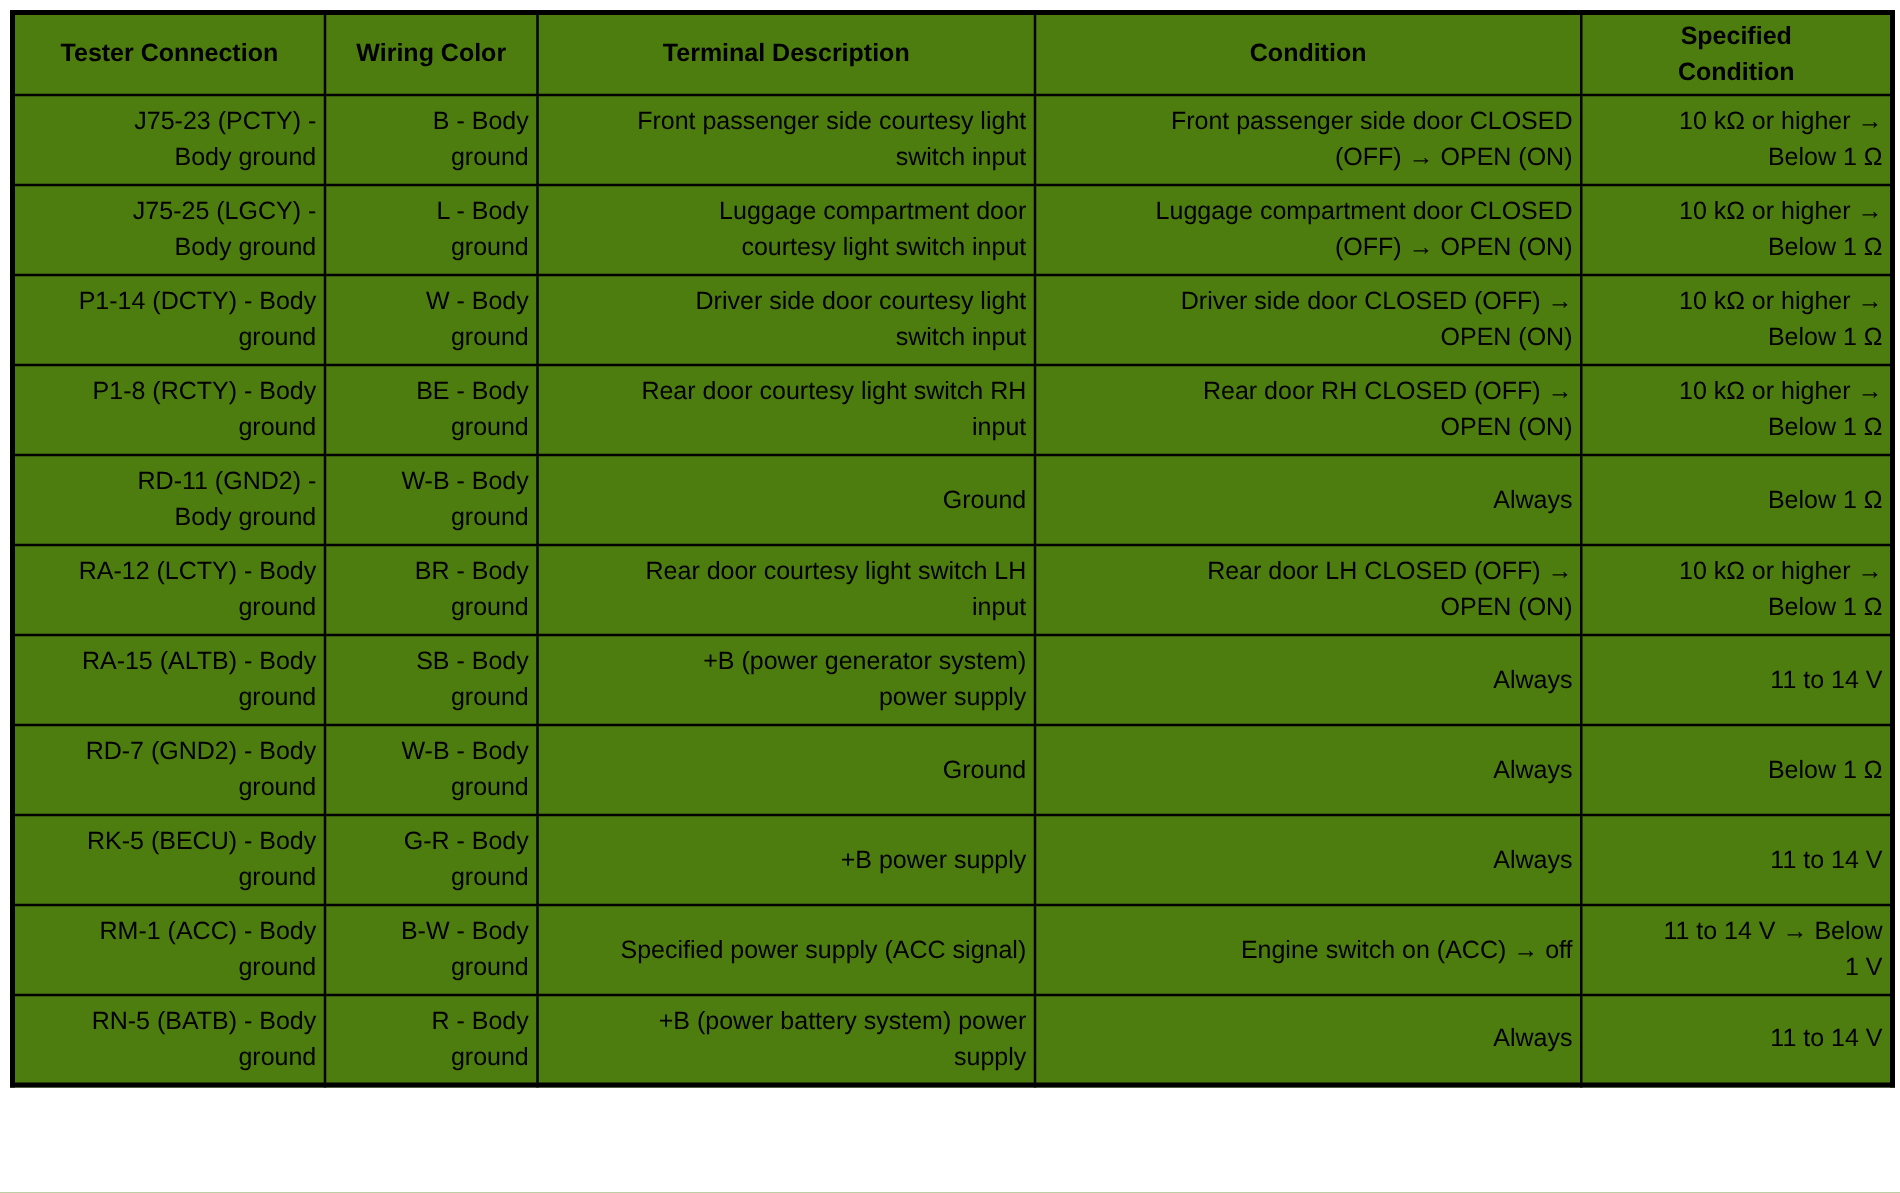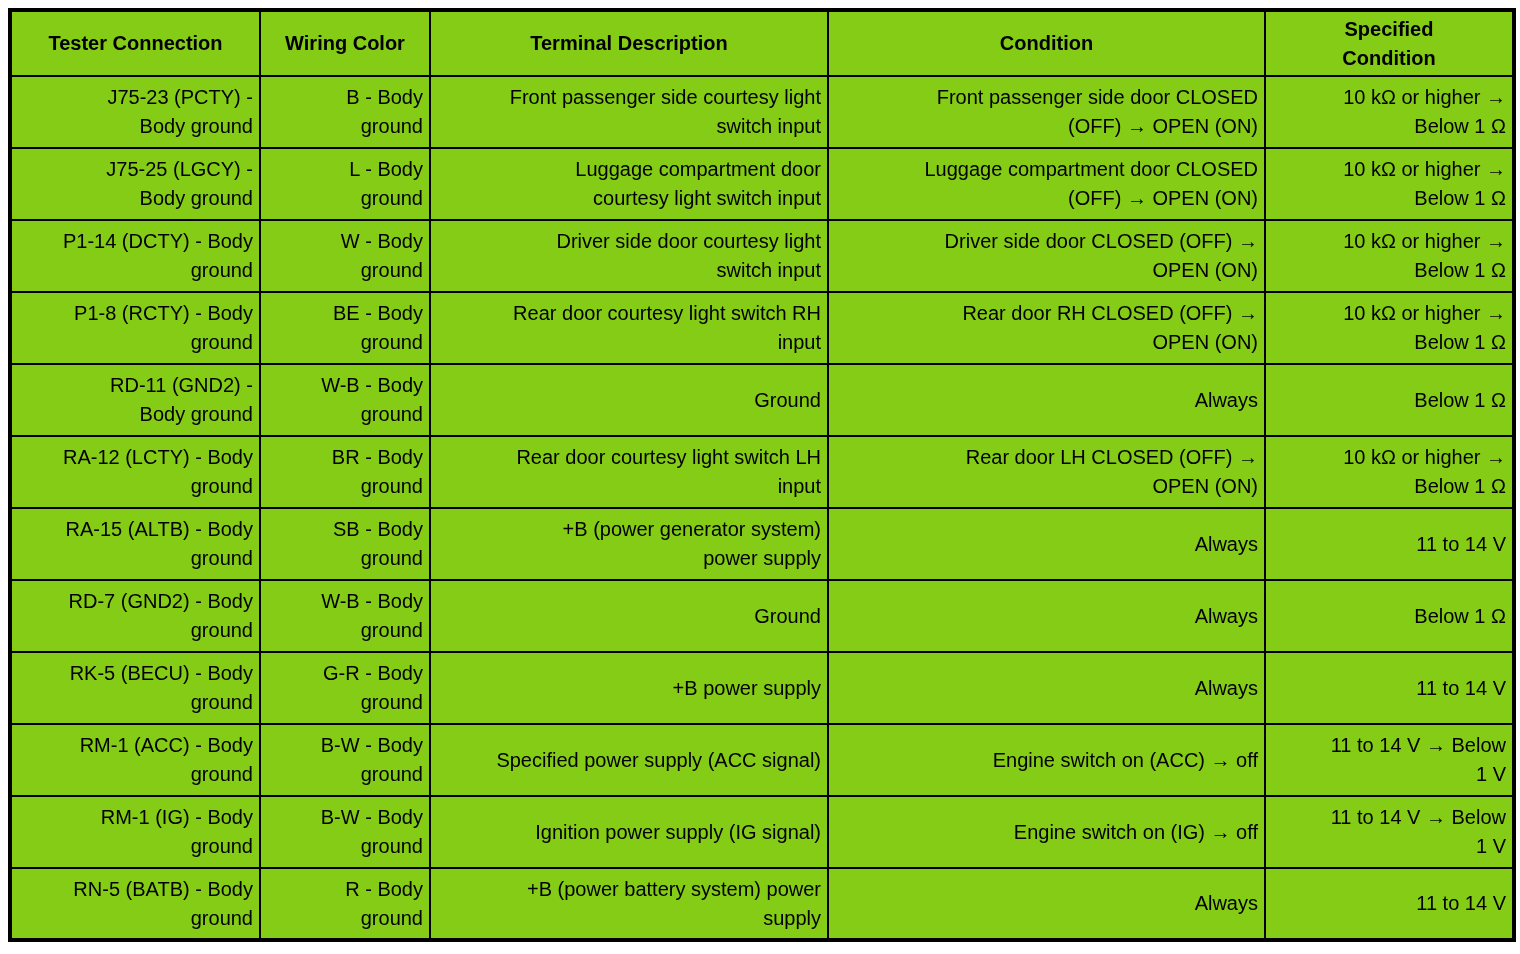--- a/index.html
+++ b/index.html
@@ -13,21 +13,21 @@
     background: #ffffff;
     box-sizing: border-box;
     padding: 8px;
     font-family: "Liberation Sans", sans-serif;
     color: #000000;
   }
   table.spec-table {
     border-collapse: collapse;
     table-layout: fixed;
     width: 1504px;
-    background: #84cc16;
+    background: #4d7c0f;
     border: 4px solid #000000;
   }
   table.spec-table th,
   table.spec-table td {
     border: 2px solid #000000;
     font-size: 20px;
     line-height: 29px;
     vertical-align: middle;
     overflow: hidden;
     box-sizing: border-box;
@@ -174,30 +174,20 @@
           <td>RM-1 (ACC) - Body
 ground</td>
           <td>B-W - Body
 ground</td>
           <td>Specified power supply (ACC signal)</td>
           <td>Engine switch on (ACC) → off</td>
           <td>11 to 14 V → Below
 1 V</td>
         </tr>
         <tr>
-          <td>RM-1 (IG) - Body
-ground</td>
-          <td>B-W - Body
-ground</td>
-          <td>Ignition power supply (IG signal)</td>
-          <td>Engine switch on (IG) → off</td>
-          <td>11 to 14 V → Below
-1 V</td>
-        </tr>
-        <tr>
           <td>RN-5 (BATB) - Body
 ground</td>
           <td>R - Body
 ground</td>
           <td>+B (power battery system) power
 supply</td>
           <td>Always</td>
           <td>11 to 14 V</td>
         </tr>
       </tbody>

